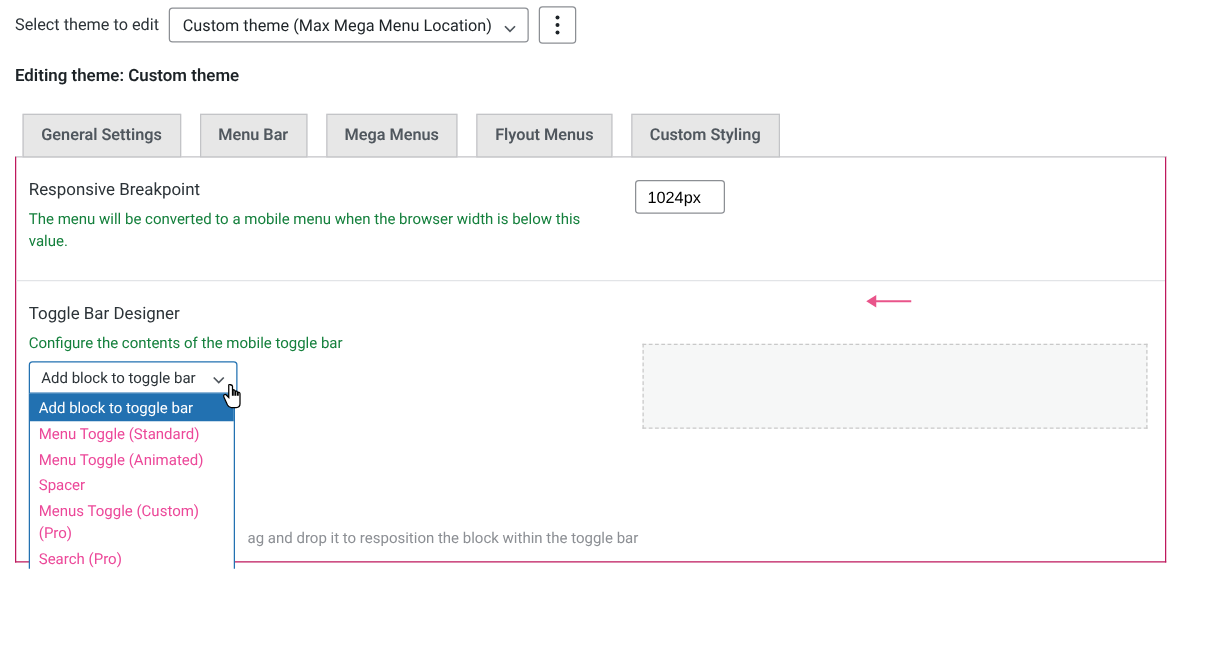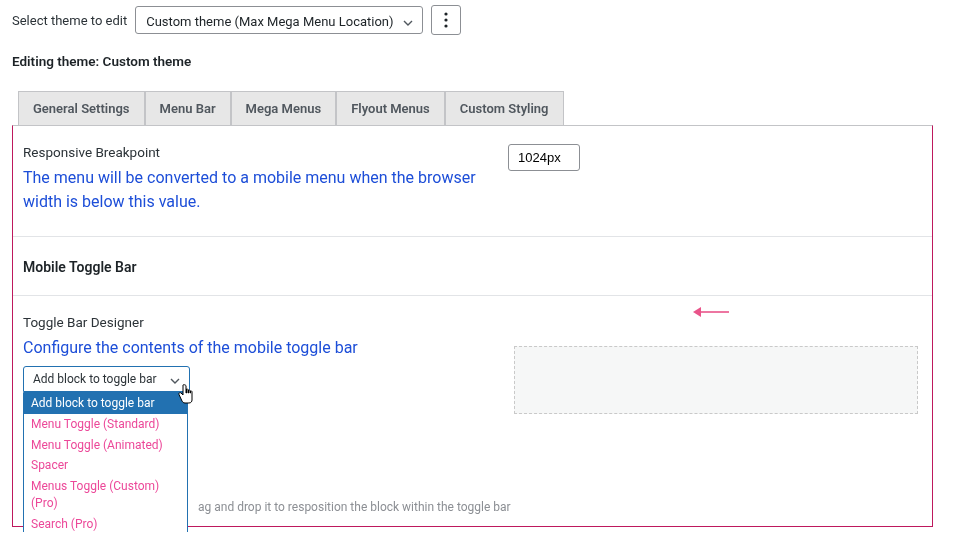--- a/index.html
+++ b/index.html
@@ -53,21 +53,21 @@
 }
 .kebab-btn svg { display: block; }
 .editing-line {
   font-size: 13.5px;
   color: #1d2327;
   margin-bottom: 22px;
 }
 .editing-line b { font-weight: 600; }
 .tabs {
   display: flex;
-  gap: 0;
+  gap: 15px;
   padding-left: 6px;
 }
 .tab {
   border: 1px solid #c3c4c7;
   background: #e7e7e7;
   color: #50575e;
   font-size: 13px;
   font-weight: 600;
   padding: 9px 14px;
   cursor: pointer;
@@ -94,22 +94,22 @@
   width: 455px;
   flex-shrink: 0;
 }
 .setting-title {
   font-size: 13.5px;
   font-weight: 400;
   color: #2c3338;
   margin-bottom: 6px;
 }
 .setting-desc {
-  font-size: 16px;
-  color: #1d4ed8;
+  font-size: 12px;
+  color: #15803d;
   line-height: 1.5;
 }
 .text-input {
   border: 1px solid #8c8f94;
   border-radius: 3px;
   padding: 5px 9px;
   font-size: 13px;
   width: 52px;
 }
 .section-header {
@@ -243,23 +243,20 @@
     <div class="setting-row">
       <div class="setting-left">
         <div class="setting-title">Responsive Breakpoint</div>
         <div class="setting-desc">The menu will be converted to a mobile menu when the browser width is below this value.</div>
       </div>
       <div>
         <input type="text" class="text-input" value="1024px" style="">
       </div>
     </div>
 
-    <div class="section-header">
-      <h3>Mobile Toggle Bar</h3>
-    </div>
 
     <div class="designer-row">
       <div class="designer-left">
         <div class="setting-title">Toggle Bar Designer</div>
         <div class="setting-desc">Configure the contents of the mobile toggle bar</div>
       </div>
       <div style="position:relative;">
         <div class="select-wrap">
           <div class="select-box">
             <span>Add block to toggle bar</span>

